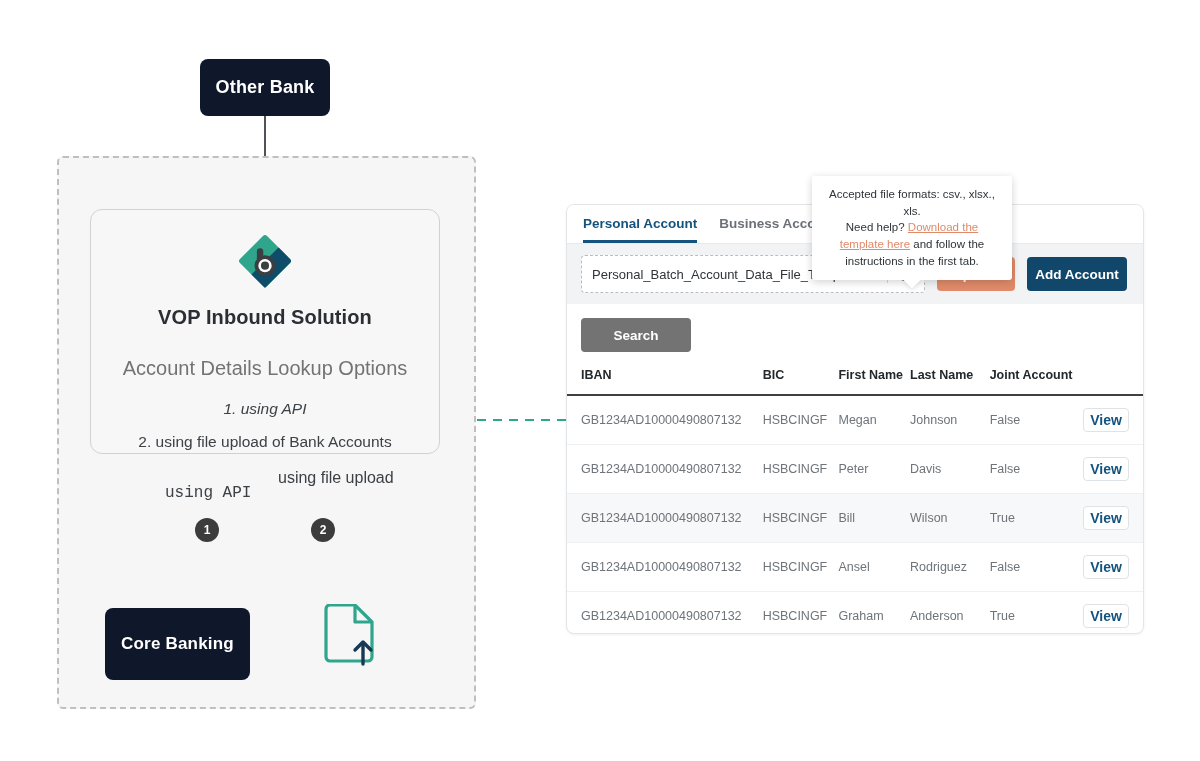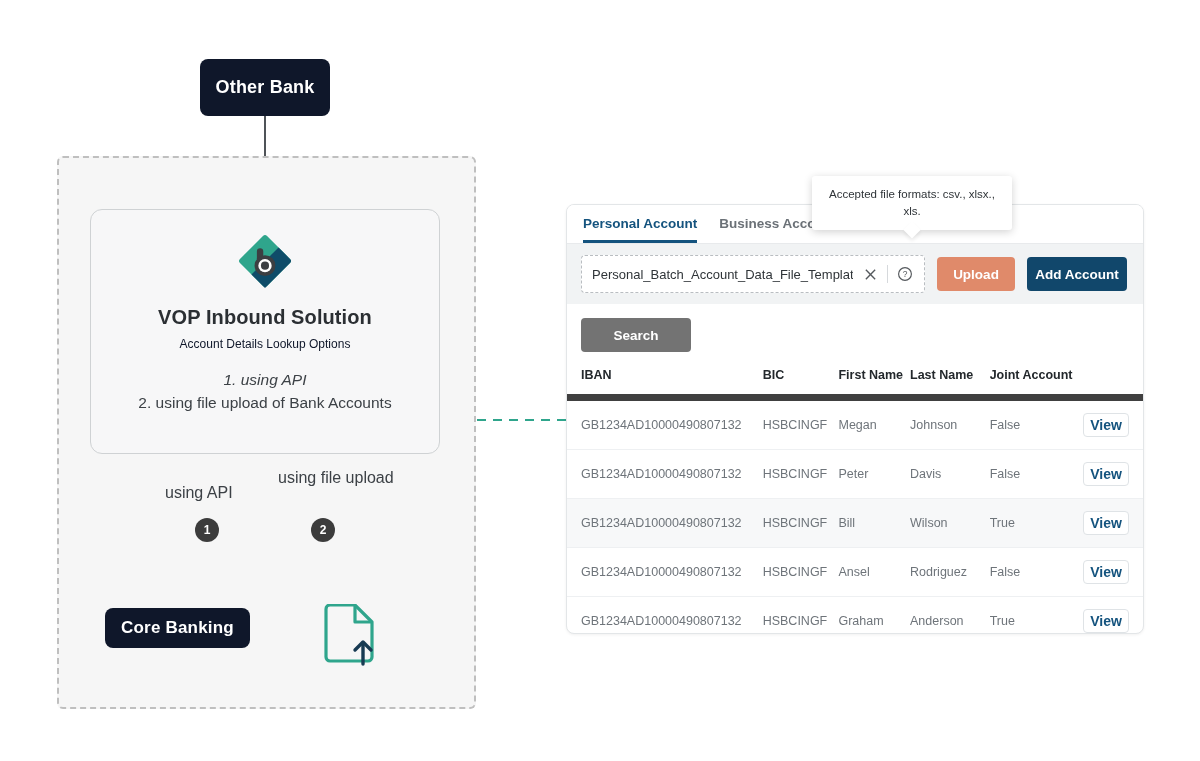--- a/index.html
+++ b/index.html
@@ -15,21 +15,21 @@
   .node-box {
     position: absolute;
     background: #0f172a;
     color: #ffffff;
     border-radius: 8px;
     display: flex; align-items: center; justify-content: center;
     font-size: 18px; font-weight: 600;
     letter-spacing: .2px;
   }
   #other-bank { left: 200px; top: 59px; width: 130px; height: 57px; }
-  #core-banking { left: 105px; top: 608px; width: 145px; height: 40px; font-size: 17px; justify-content: center; }
+  #core-banking { left: 105px; top: 608px; width: 145px; height: 72px; font-size: 17px; justify-content: center; }
 
   #dashed-region {
     position: absolute;
     left: 57px; top: 156px; width: 419px; height: 553px;
     border: 2px dashed #bfbfbf;
     border-radius: 6px;
     background: #f6f6f6;
   }
 
   #vop-card {
@@ -40,33 +40,33 @@
     background: #f7f7f8;
     display: flex; flex-direction: column; align-items: center;
   }
   #vop-logo { margin-top: 22px; width: 58px; height: 58px; }
   #vop-title {
     margin-top: 16px;
     font-size: 20px; font-weight: 700; color: #2b2f33;
     letter-spacing: .1px;
   }
   #vop-sub {
-    margin-top: 8px;
-    font-size: 12px; color: #0f172a;
+    margin-top: 28px;
+    font-size: 20px; color: #737373;
   }
   .vop-opt {
     font-size: 15.5px; color: #3c4146; text-align: center;
   }
   #vop-opt1 { margin-top: 20px; font-style: italic; }
-  #vop-opt2 { margin-top: 5px; }
+  #vop-opt2 { margin-top: 15px; }
 
   .branch-label {
     position: absolute; font-size: 16px; color: #3c4146;
   }
-  #label-api { left: 165px; top: 484px; }
+  #label-api { left: 165px; top: 484px; font-family: Liberation Mono, monospace; }
   #label-file { left: 278px; top: 469px; }
 
   .num-badge {
     position: absolute;
     width: 24px; height: 24px; border-radius: 50%;
     background: #3c3c3c; color: #fff;
     font-size: 12px; font-weight: 700;
     display: flex; align-items: center; justify-content: center;
   }
   #badge-1 { left: 195px; top: 518px; }
@@ -142,21 +142,21 @@
   #search-placeholder { flex: 1; font-size: 13px; color: #a5abb0; }
   #btn-search { width: 110px; height: 34px; background: #737373; }
 
   table#accounts { width: 100%; border-collapse: collapse; }
   table#accounts th {
     text-align: left;
     font-size: 12.5px; font-weight: 700; color: #1f2budget;
     color: #23282c;
     padding: 4px 0 12px 0;
   }
-  table#accounts thead tr { border-bottom: 7px solid #404040; }
+  table#accounts thead tr { border-bottom: 2px solid #404040; }
   table#accounts td {
     font-size: 12.5px; color: #6e747a;
     padding: 12px 0;
   }
   table#accounts tbody tr { border-bottom: 1px solid #eef0f2; }
   table#accounts tbody tr.shaded { background: #f7f8f9; }
   table#accounts tbody tr:last-child { border-bottom: none; }
   .col-iban  { width: 196px; padding-left: 14px !important; }
   .col-bic   { width: 76px; }
   .col-fn    { width: 72px; }
@@ -343,16 +343,19 @@
             <td class="col-joint">True</td>
             <td class="col-act"><span class="view-btn">View</span></td>
           </tr>
         </tbody>
     </table>
 
   </div>
 
   <div id="tooltip">
     <div>Accepted file formats: csv., xlsx., xls.</div>
+    <div>
+      <span>Need help? </span><a href="#">Download the template here</a><span> and follow the instructions in the first tab.</span>
+    </div>
     <div id="tooltip-arrow"></div>
   </div>
 
 </div>
 
 </body></html>

